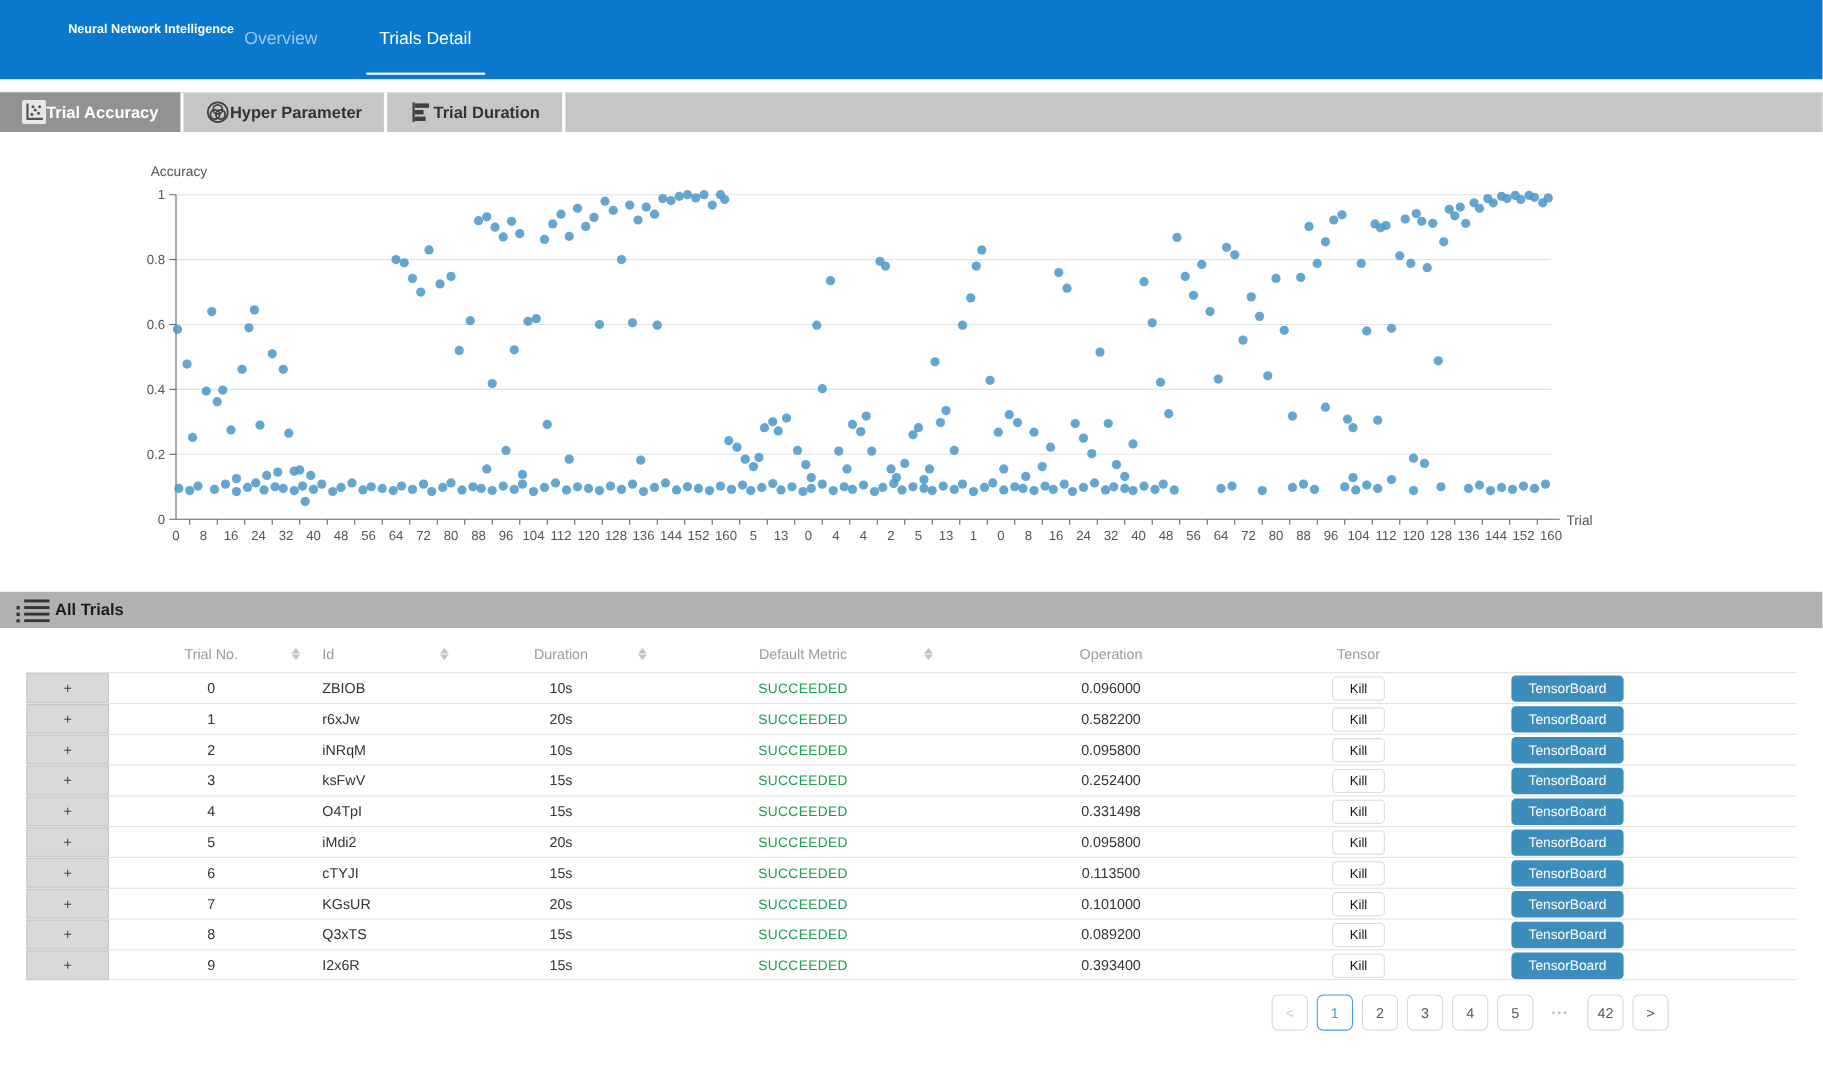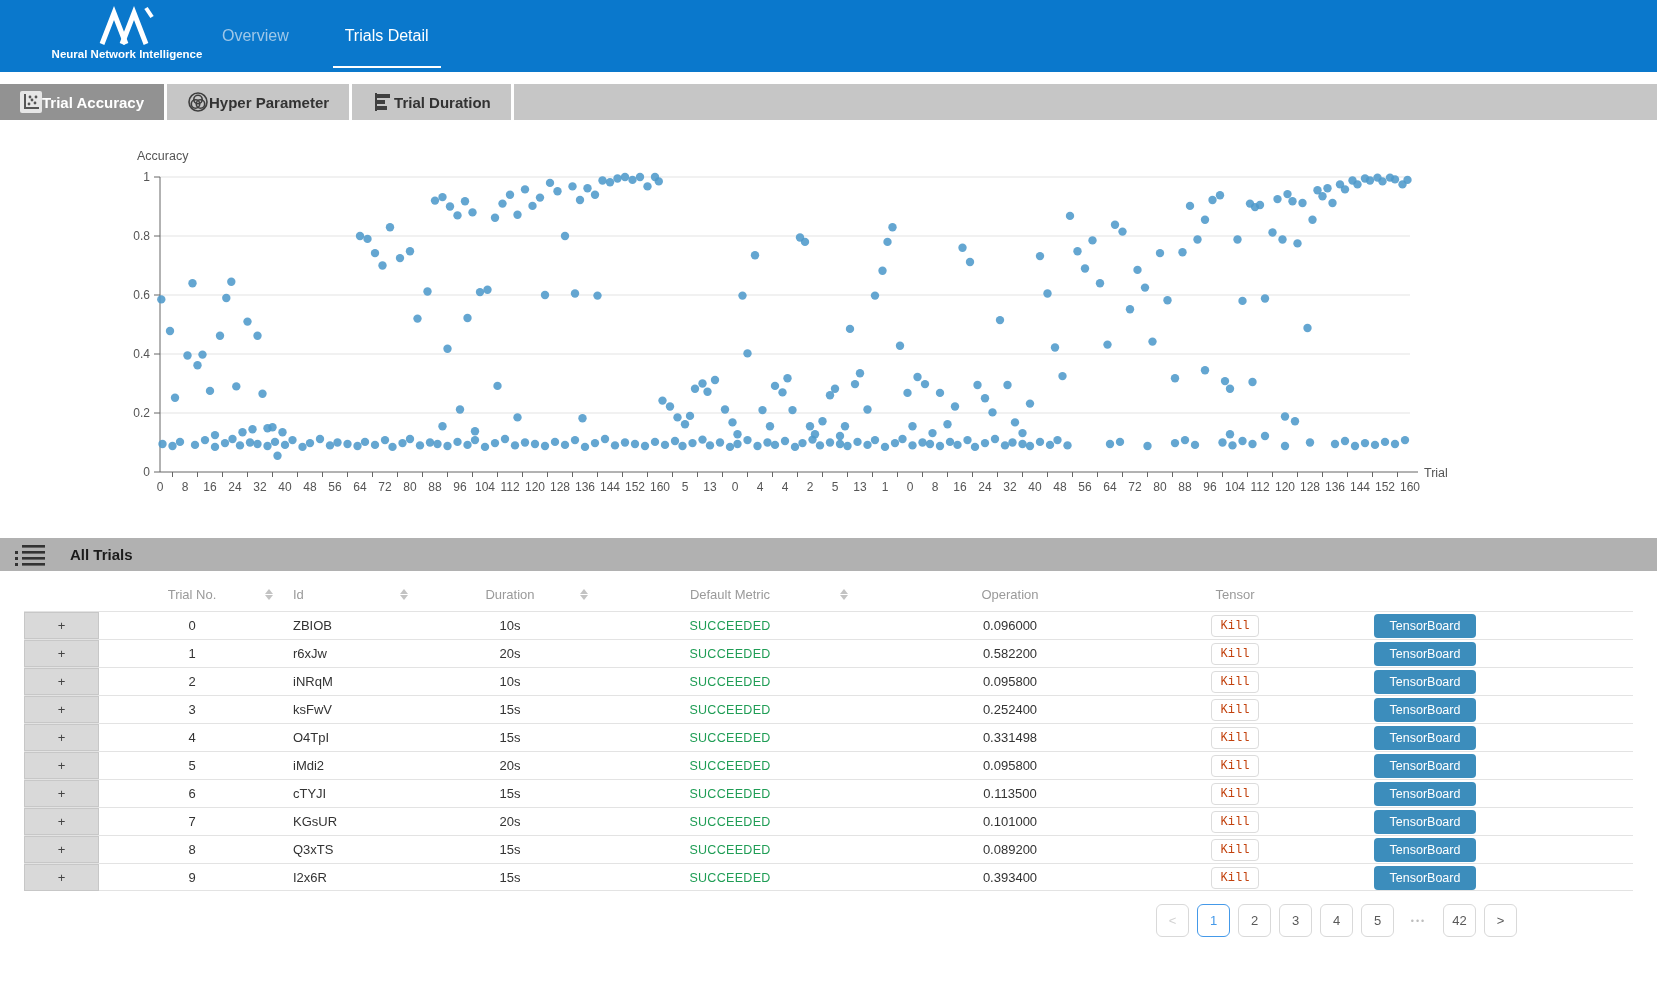--- a/index.html
+++ b/index.html
@@ -5,58 +5,58 @@
   :root{
     --nav-blue:#0a78cc; --nav-inactive:#9ec7e8; --strip-gray:#c6c6c6; --tab-active:#929292;
     --bar-gray:#b1b1b1; --point:#4f9acb; --green:#1f9d55; --tb-blue:#3c8dbc; --pg-active:#4499e9;
     --hdr-text:#9a9a9a; --cell-text:#333333; --grid:#e3e3e3;
   }
   *{box-sizing:border-box;margin:0;padding:0}
   body{width:1657px;height:984px;overflow:hidden;background:#fff;
        font-family:"Liberation Sans",sans-serif;-webkit-font-smoothing:antialiased}
   
   .nav{height:72px;background:var(--nav-blue);display:flex;align-items:center;position:relative}
-  .brand{position:absolute;left:62px;top:6px;width:130px;display:flex;flex-direction:column;align-items:center}
+  .brand{position:absolute;left:62px;top:6px;width:130px;display:flex;flex-direction:row;align-items:center}
   .brand-text{color:#fff;font-size:11.5px;font-weight:bold;margin-top:2px;white-space:nowrap}
   .nav-menu{display:flex;align-items:center;margin-left:222px;gap:56px;height:100%}
   .nav-link{position:relative;font-size:16px;color:var(--nav-inactive);cursor:pointer;height:100%;
             display:flex;align-items:center}
   .nav-link.active{color:#fff}
   .nav-link.active::after{content:"";position:absolute;left:-12px;right:-12px;bottom:4px;height:2px;background:#fff}
   
   .strip{margin-top:12px;height:36px;background:var(--strip-gray);display:flex}
   .tab{display:flex;align-items:center;padding:0 20px;border-right:3px solid #fff;
        font-size:15px;font-weight:bold;color:#333;cursor:pointer;white-space:nowrap}
   .tab.active{background:var(--tab-active);color:#fff}
   .tab .ticon{width:22px;height:22px;flex:0 0 auto}
   
   .chart-wrap{position:relative;width:1657px;height:418px}
   
-  .sec-bar{height:33px;background:var(--bar-gray);display:flex;align-items:center;padding-left:14px;gap:24px}
+  .sec-bar{height:33px;background:var(--bar-gray);display:flex;align-items:center;padding-left:14px;gap:4px}
   .sec-bar .stitle{font-size:15px;font-weight:bold;color:#1c1c1c}
   
   .tbl{margin:6px 24px 0 24px}
   .tgrid{display:grid;grid-template-columns:75px 186px 135px 180px 260px 300px 150px 230px 1fr;align-items:center}
   .thead{height:34px;color:var(--hdr-text);font-size:13px}
   .th{position:relative;display:flex;align-items:center;justify-content:center;height:100%}
   .th.left{justify-content:flex-start;padding-left:8px}
   .th .sorter{position:absolute;right:12px;display:flex;flex-direction:column;gap:1px}
   .th .sorter.shift{right:36px}
   .th .funnel{position:absolute;right:12px}
   .car{width:0;height:0;border-left:4px solid transparent;border-right:4px solid transparent}
   .car.up{border-bottom:5px solid #c3c3c3}.car.dn{border-top:5px solid #c3c3c3}
   .trow{height:28px;border-top:1px solid var(--grid);font-size:13px;color:var(--cell-text)}
   .trow:last-of-type{border-bottom:1px solid var(--grid)}
   .td{display:flex;align-items:center;justify-content:center;height:100%}
   .td.left{justify-content:flex-start;padding-left:8px}
   .expand-cell{background:#d9d9d9;border:1px solid #c7c7c7;height:27px;display:flex;align-items:center;
                justify-content:center;font-size:13px;color:#444;cursor:pointer}
   .status{color:var(--green);font-size:12.5px;letter-spacing:.3px}
   .kill-btn{width:48px;height:22px;border:1px solid #dcdcdc;border-radius:4px;background:#fff;
-            color:#c2410c;font-size:12px;font-family:Liberation Mono, monospace}
+            color:#0f172a;font-size:12px;font-family:Liberation Sans, sans-serif}
   .tb-btn{width:102px;height:24px;border:none;border-radius:4px;background:var(--tb-blue);
           color:#fff;font-size:12.5px;font-family:inherit;cursor:pointer}
   
   .pager{display:flex;justify-content:flex-end;align-items:center;gap:8px;margin-top:13px;padding-right:140px}
   .pg{min-width:33px;height:33px;border:1px solid #d9d9d9;border-radius:6px;background:#fff;color:#595959;
       font-size:13px;display:flex;align-items:center;justify-content:center;cursor:pointer;font-family:inherit}
   .pg.active{border-color:var(--pg-active);color:var(--pg-active)}
   .pg.disabled{color:#d2d2d2;cursor:default}
   .pg.dots{border:none;color:#bdbdbd;font-size:9px;letter-spacing:2px;cursor:pointer}
   svg text{font-family:"Liberation Sans",sans-serif}

